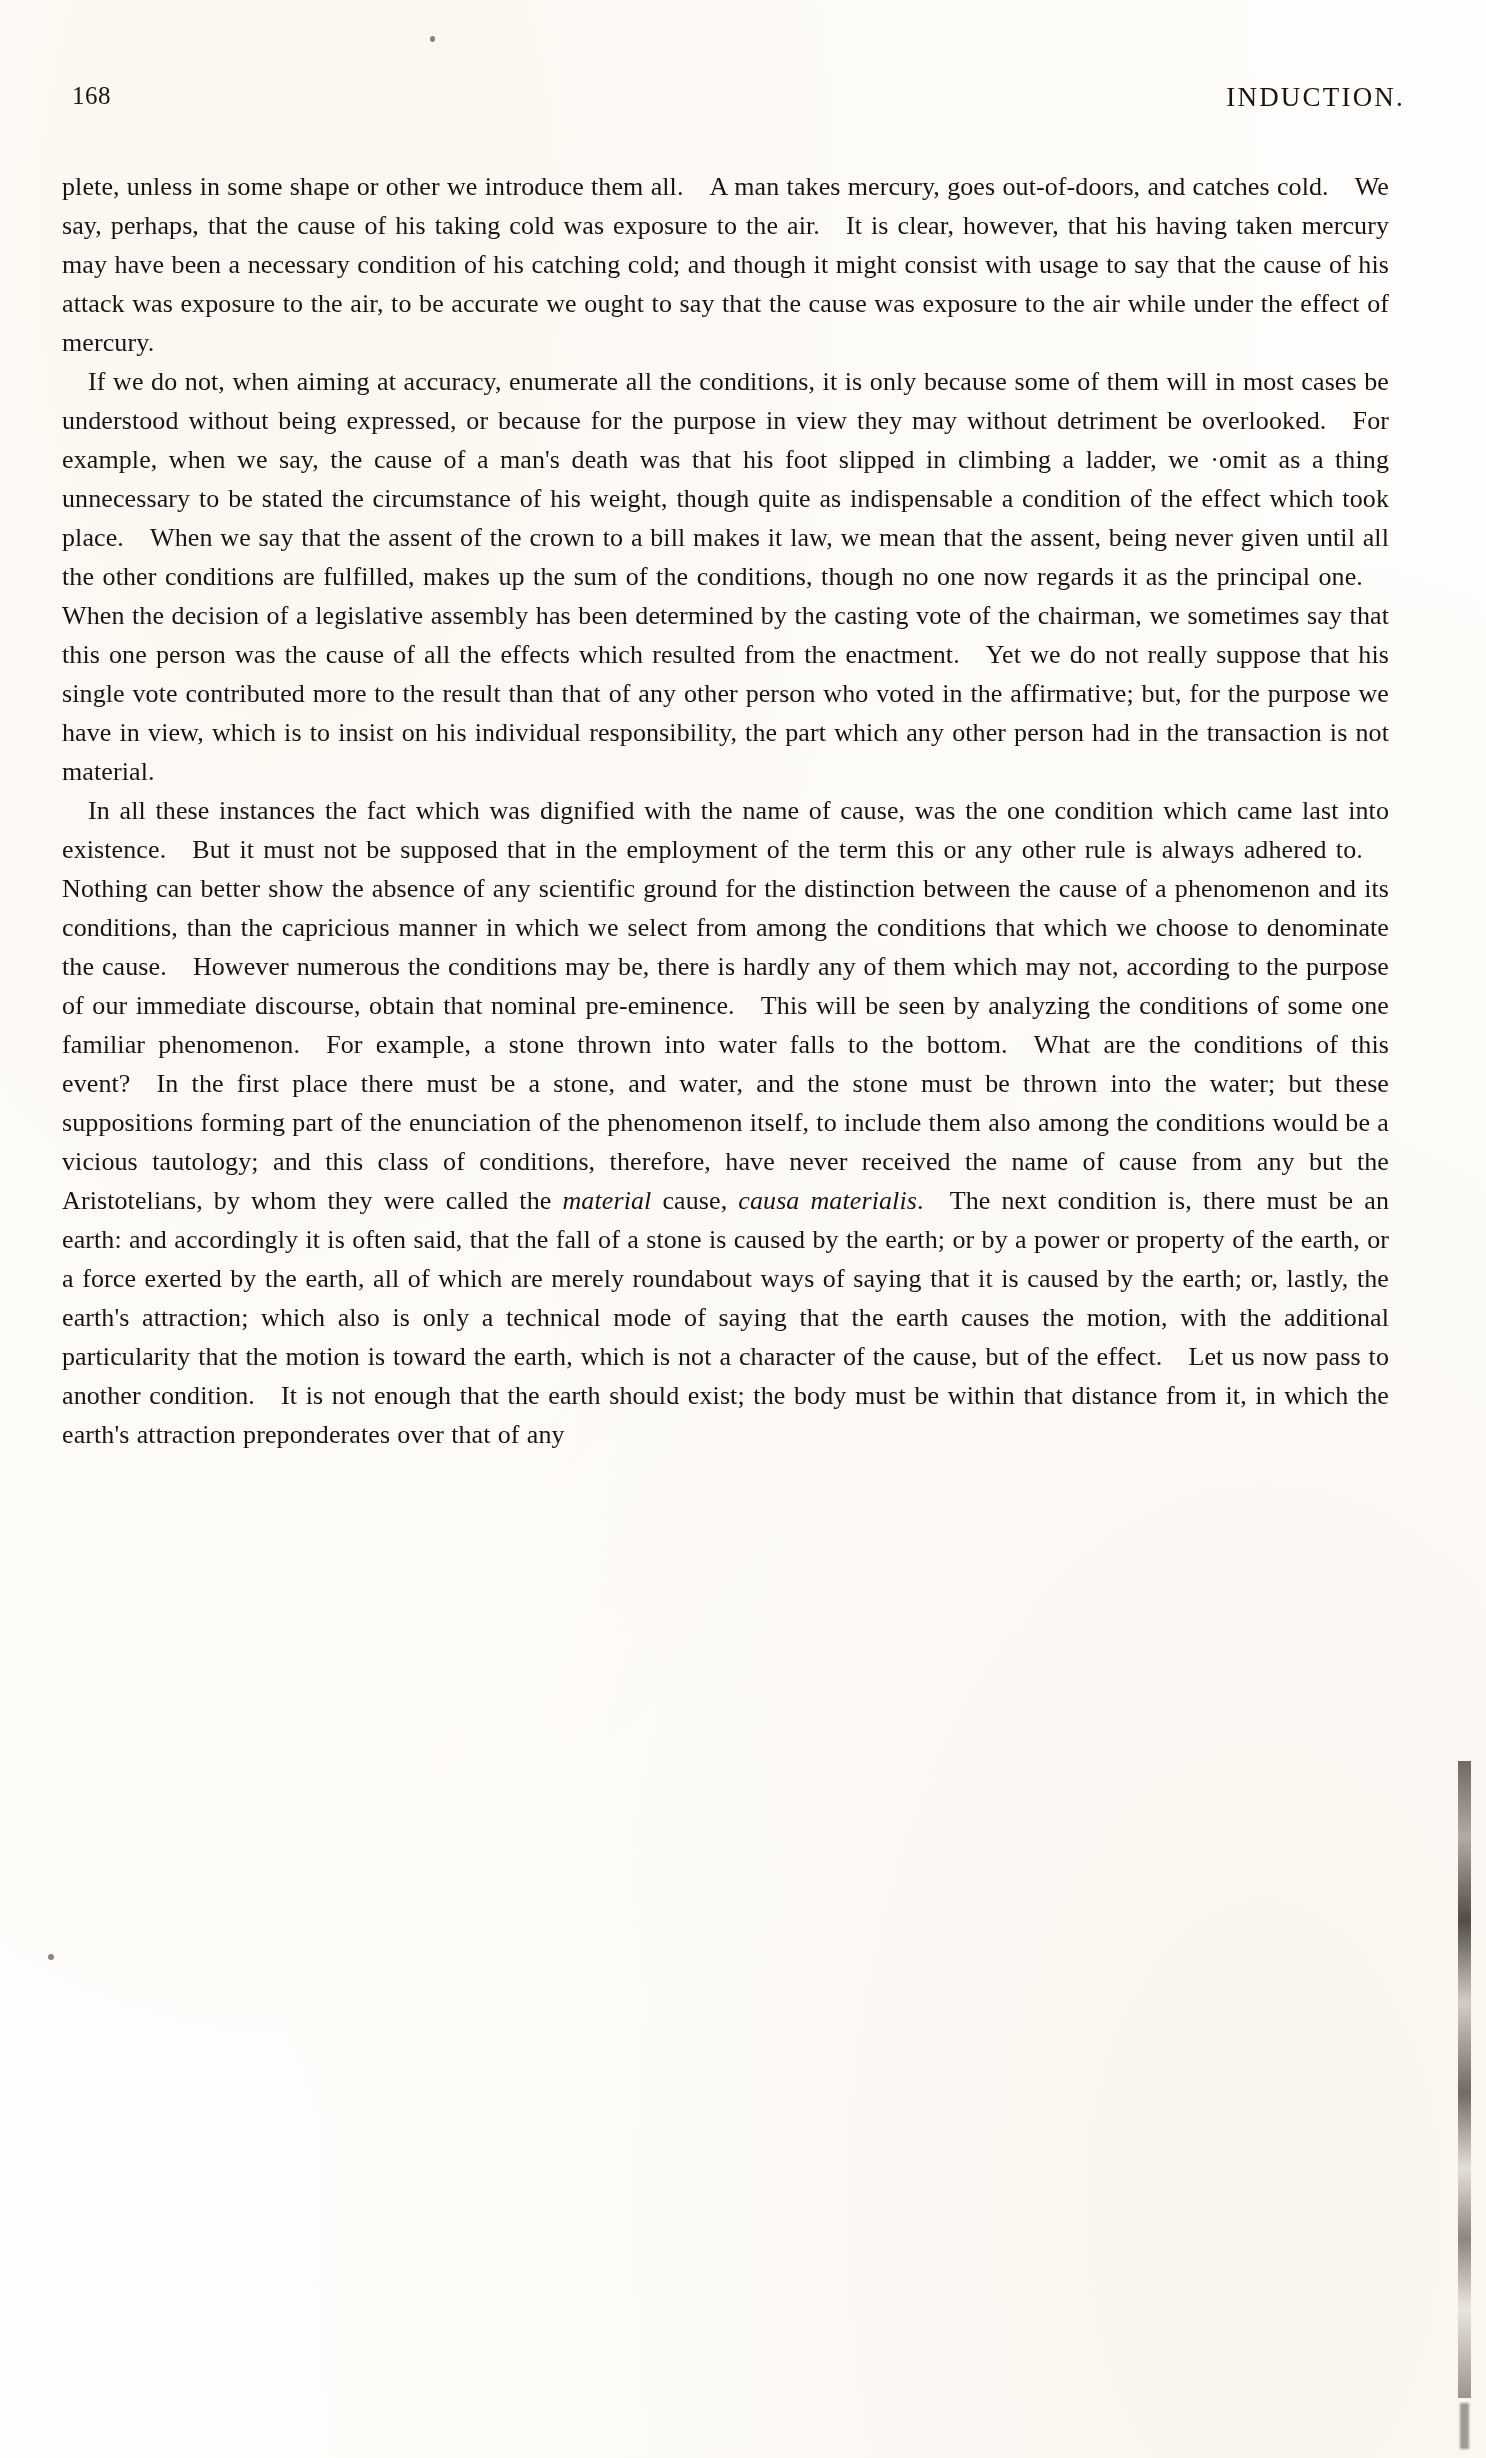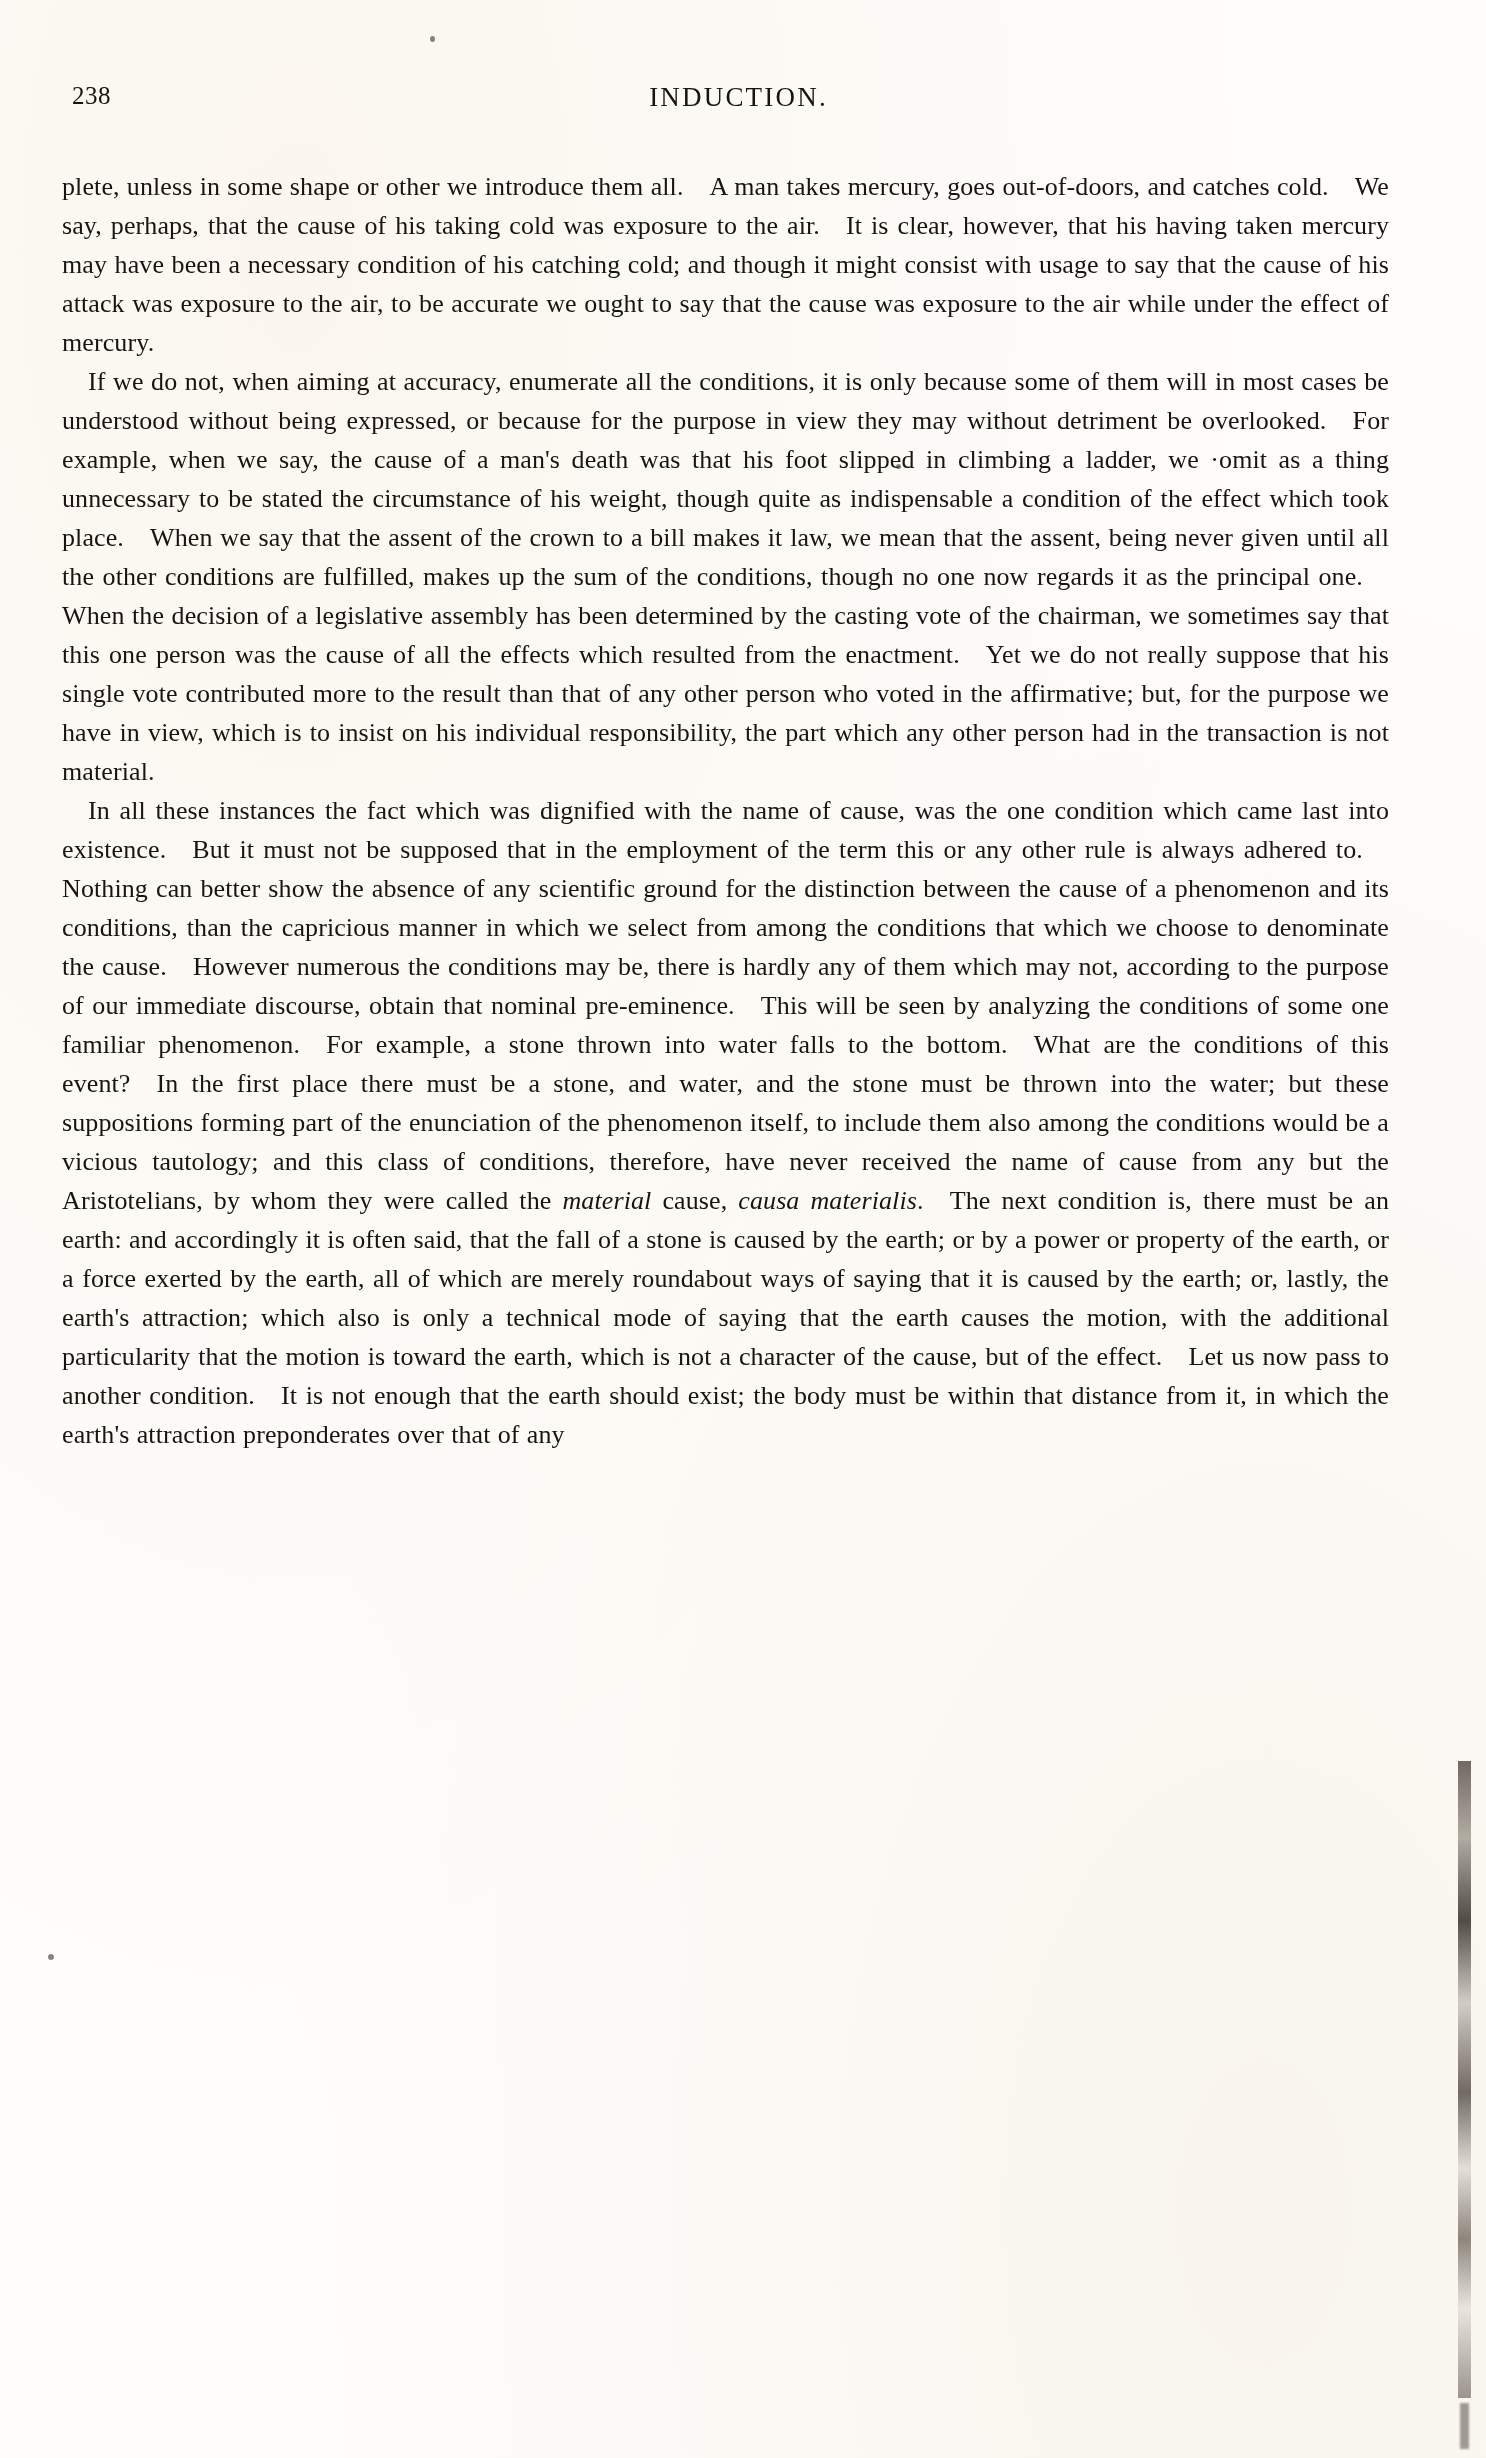--- a/index.html
+++ b/index.html
@@ -44,21 +44,21 @@
     top: 0;
     font-size: 25px;
     letter-spacing: 0.5px;
     font-family: "Liberation Serif", serif;
   }
   .running-head {
     position: absolute;
     left: 0;
     top: 0;
     width: 1333px;
-    text-align: center;
+    text-align: right;
     font-size: 27px;
     letter-spacing: 2.2px;
     font-family: "Liberation Serif", serif;
   }
   .body-text {
     position: absolute;
     left: 62px;
     top: 167px;
     width: 1327px;
     font-size: 26px;
@@ -118,21 +118,21 @@
   .speck-mid { left: 48px; top: 1954px; width: 6px; height: 6px; }
   .speck-small { left: 896px; top: 464px; width: 5px; height: 5px; }
 </style>
 </head>
 <body>
 
 <div class="page">
   <div class="paper-texture"></div>
 
   <div class="header">
-    <div class="folio">238</div>
+    <div class="folio">168</div>
     <div class="running-head">INDUCTION.</div>
   </div>
 
   <div class="body-text">
     <p class="first">plete, unless in some shape or other we introduce them all. A man takes mercury, goes out-of-doors, and catches cold. We say, perhaps, that the cause of his taking cold was exposure to the air. It is clear, however, that his having taken mercury may have been a necessary condition of his catching cold; and though it might consist with usage to say that the cause of his attack was exposure to the air, to be accurate we ought to say that the cause was exposure to the air while under the effect of mercury.</p>
     <p>If we do not, when aiming at accuracy, enumerate all the conditions, it is only because some of them will in most cases be understood without being expressed, or because for the purpose in view they may without detriment be overlooked. For example, when we say, the cause of a man's death was that his foot slipped in climbing a ladder, we ·omit as a thing unnecessary to be stated the circumstance of his weight, though quite as indispensable a condition of the effect which took place. When we say that the assent of the crown to a bill makes it law, we mean that the assent, being never given until all the other conditions are fulfilled, makes up the sum of the conditions, though no one now regards it as the principal one. When the decision of a legislative assembly has been determined by the casting vote of the chairman, we sometimes say that this one person was the cause of all the effects which resulted from the enactment. Yet we do not really suppose that his single vote contributed more to the result than that of any other person who voted in the affirmative; but, for the purpose we have in view, which is to insist on his individual responsibility, the part which any other person had in the transaction is not material.</p>
     <p id="para3"><span>In all these instances the fact which was dignified with the name of cause, was the one condition which came last into existence. But it must not be supposed that in the employment of the term this or any other rule is always adhered to. Nothing can better show the absence of any scientific ground for the distinction between the cause of a phenomenon and its conditions, than the capricious manner in which we select from among the conditions that which we choose to denominate the cause. However numerous the conditions may be, there is hardly any of them which may not, according to the purpose of our immediate discourse, obtain that nominal pre-eminence. This will be seen by analyzing the conditions of some one familiar phenomenon. For example, a stone thrown into water falls to the bottom. What are the conditions of this event? In the first place there must be a stone, and water, and the stone must be thrown into the water; but these suppositions forming part of the enunciation of the phenomenon itself, to include them also among the conditions would be a vicious tautology; and this class of conditions, therefore, have never received the name of cause from any but the Aristotelians, by whom they were called the </span><span class="ital">material</span><span> cause, </span><span class="ital">causa materialis</span><span>. The next condition is, there must be an earth: and accordingly it is often said, that the fall of a stone is caused by the earth; or by a power or property of the earth, or a force exerted by the earth, all of which are merely roundabout ways of saying that it is caused by the earth; or, lastly, the earth's attraction; which also is only a technical mode of saying that the earth causes the motion, with the additional particularity that the motion is toward the earth, which is not a character of the cause, but of the effect. Let us now pass to another condition. It is not enough that the earth should exist; the body must be within that distance from it, in which the earth's attraction preponderates over that of any</span></p>
   </div>
 
   <div class="edge-artifact"></div>

